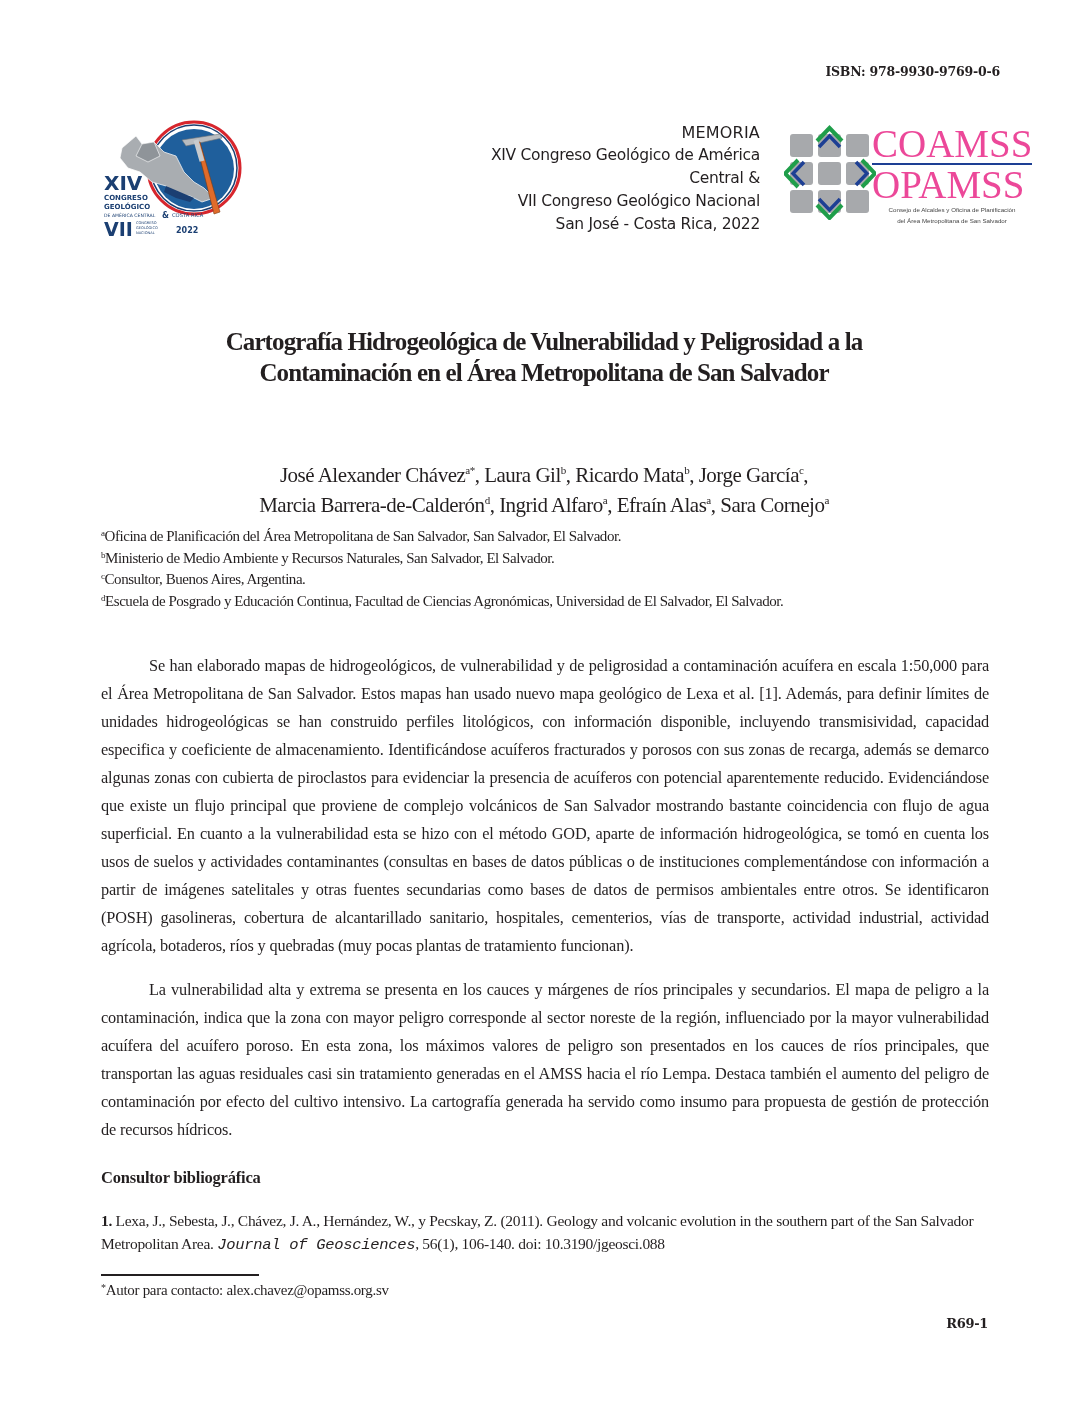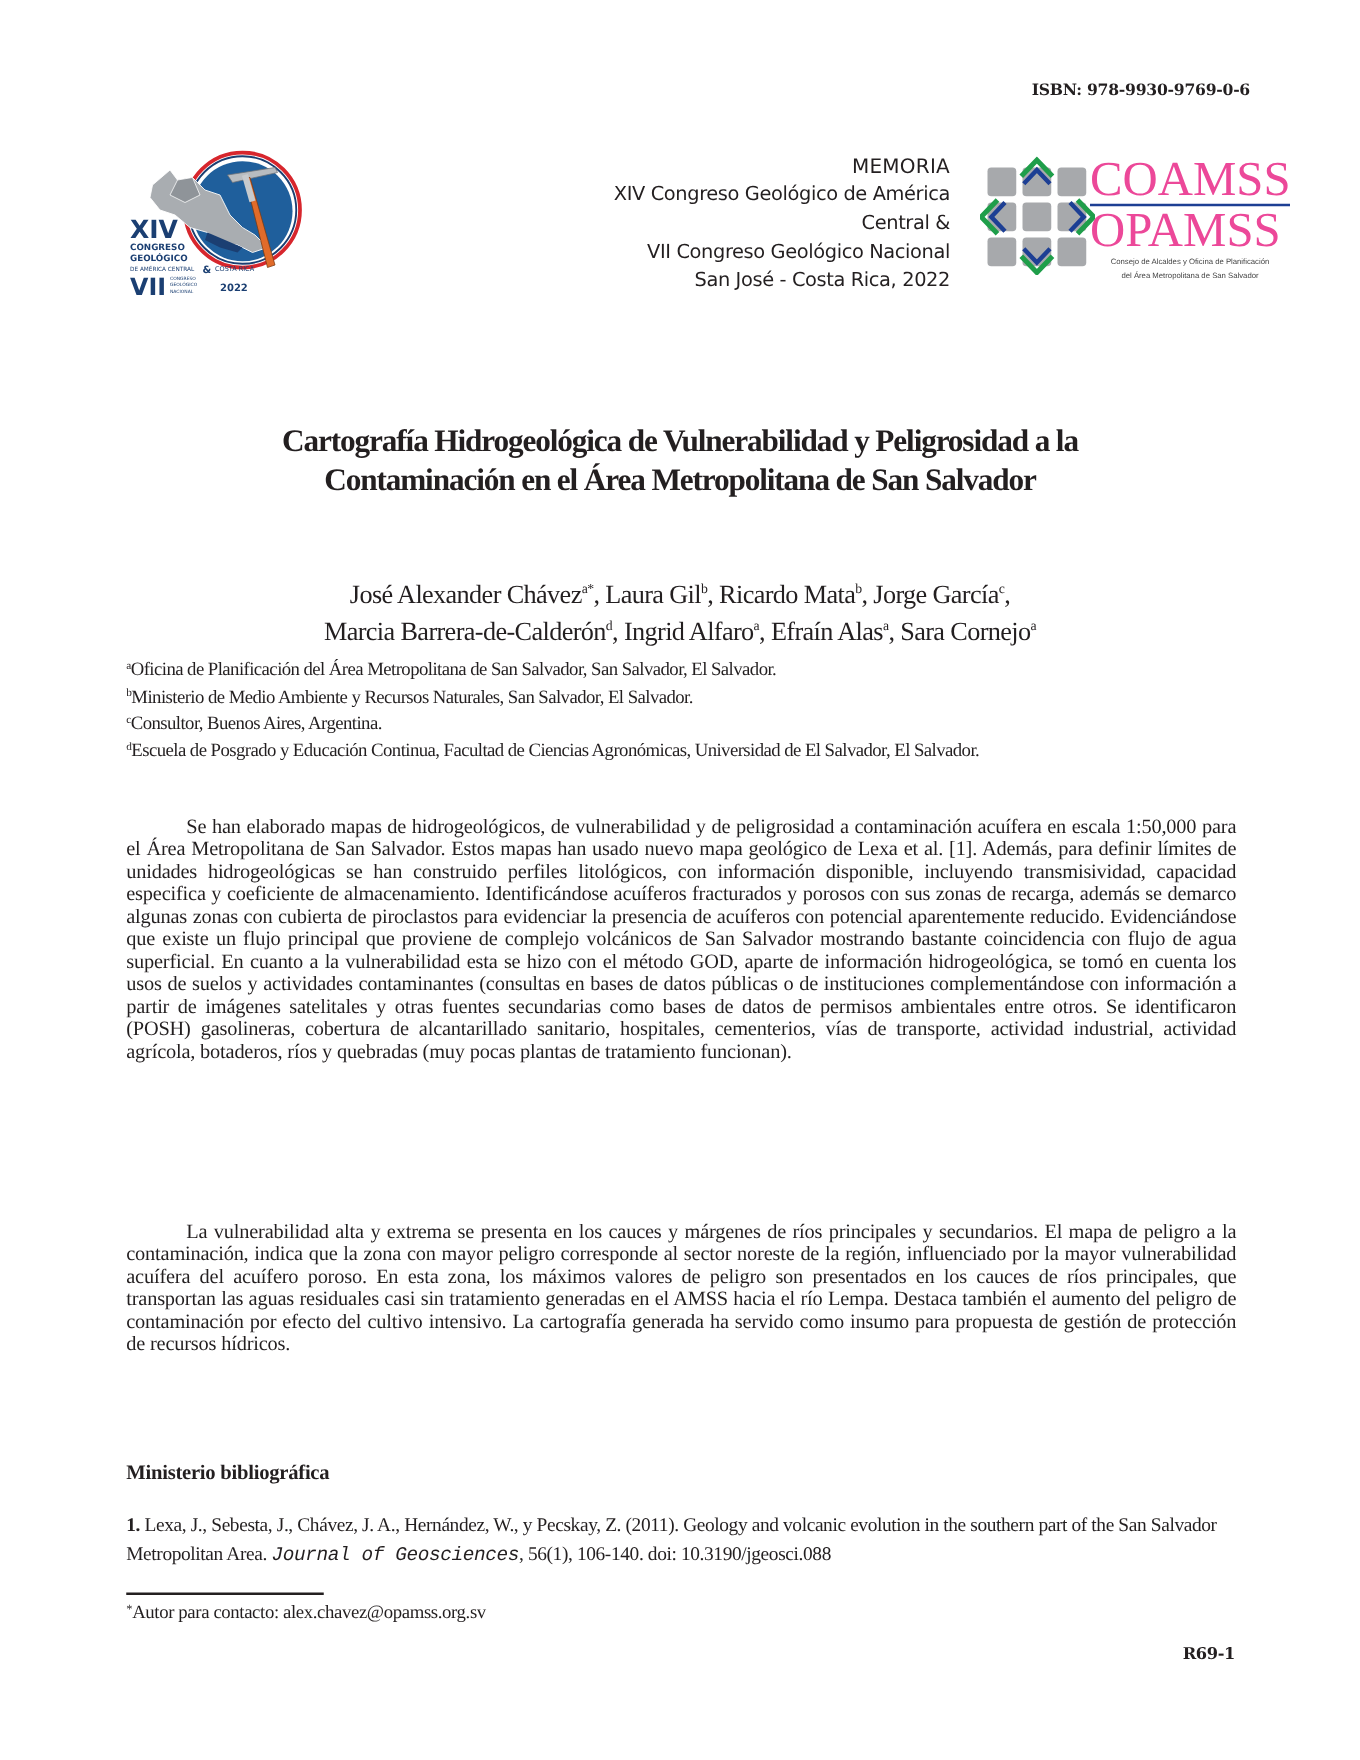--- a/index.html
+++ b/index.html
@@ -11,29 +11,29 @@
   #coamss-logo-mark { position: absolute; left: 784px; top: 125px; width: 92px; height: 95px; }
   #coamss-wordmark { position: absolute; left: 872px; top: 126px; width: 170px; }
   .cw-title { font-family: "Liberation Serif", serif; color: #ec4899; font-size: 39px; line-height: 36px; letter-spacing: 0px; text-align: left; }
   .cw-rule { height: 2px; background: #1d3f94; margin: 1px 0 2px 0; width: 160px; }
   .cw-sub { font-family: "Liberation Sans", sans-serif; font-size: 6.2px; color: #444; text-align: center; width: 160px; line-height: 8px; margin-top: 3px; }
 
   #memoria { position: absolute; left: 400px; top: 122px; width: 360px; text-align: right; font-family: "DejaVu Sans", sans-serif; color: #231f20; }
   #memoria .m-title { font-size: 16px; line-height: 22px; letter-spacing: 0.2px; }
   #memoria .m-line { font-size: 15.5px; line-height: 23px; letter-spacing: -0.3px; margin-left: 48px; }
 
-  #paper-title { position: absolute; left: 100px; top: 326px; width: 888px; text-align: center; font-family: "Liberation Serif", serif; font-weight: bold; font-size: 25px; line-height: 31px; letter-spacing: -0.9px; color: #231f20; margin-top: 12px; }
+  #paper-title { position: absolute; left: 100px; top: 326px; width: 888px; text-align: center; font-family: "Liberation Serif", serif; font-weight: bold; font-size: 25px; line-height: 31px; letter-spacing: -0.9px; color: #231f20; }
 
   #authors { position: absolute; left: 100px; top: 428px; width: 888px; text-align: center; font-family: "Liberation Serif", serif; font-size: 21px; line-height: 30px; letter-spacing: -0.5px; margin-top: 32px; }
   #authors sup { font-size: 11px; vertical-align: 8px; line-height: 0; }
 
   #affiliations { position: absolute; left: 101px; top: 526px; width: 890px; font-family: "Liberation Serif", serif; font-size: 15px; line-height: 21.5px; letter-spacing: -0.45px; }
   #affiliations sup { font-size: 9px; vertical-align: 5px; line-height: 0; }
 
-  .body-para { position: absolute; left: 101px; width: 888px; font-family: "Liberation Serif", serif; font-size: 16.3px; line-height: 18px; text-align: justify; letter-spacing: -0.15px; }
+  .body-para { position: absolute; left: 101px; width: 888px; font-family: "Liberation Serif", serif; font-size: 16.3px; line-height: 28px; text-align: justify; letter-spacing: -0.15px; }
   .body-para .indent { display: inline-block; width: 48px; }
   #para-1 { top: 652px; }
   #para-2 { top: 976px; }
 
   #ref-heading { position: absolute; left: 101px; top: 1168px; font-family: "Liberation Serif", serif; font-weight: bold; font-size: 16.5px; letter-spacing: -0.2px; }
   #reference-1 { position: absolute; left: 101px; top: 1210px; width: 888px; font-family: "Liberation Serif", serif; font-size: 15.5px; line-height: 22.5px; letter-spacing: -0.3px; }
   #reference-1 .ref-num { font-weight: bold; }
   #reference-1 .journal { font-style: italic; font-family: Liberation Mono, monospace; }
 
   #footnote-rule { position: absolute; left: 101px; top: 1274px; width: 158px; height: 1.5px; background: #231f20; }
@@ -131,19 +131,19 @@
 <div id="affiliations">
   <div><sup>a</sup><span>Oficina de Planificación del Área Metropolitana de San Salvador, San Salvador, El Salvador.</span></div>
   <div><sup>b</sup><span>Ministerio de Medio Ambiente y Recursos Naturales, San Salvador, El Salvador.</span></div>
   <div><sup>c</sup><span>Consultor, Buenos Aires, Argentina.</span></div>
   <div><sup>d</sup><span>Escuela de Posgrado y Educación Continua, Facultad de Ciencias Agronómicas, Universidad de El Salvador, El Salvador.</span></div>
 </div>
 
 <div id="para-1" class="body-para"><span class="indent"></span><span>Se han elaborado mapas de hidrogeológicos, de vulnerabilidad y de peligrosidad a contaminación acuífera en escala 1:50,000 para el Área Metropolitana de San Salvador. Estos mapas han usado nuevo mapa geológico de Lexa et al. [1]. Además, para definir límites de unidades hidrogeológicas se han construido perfiles litológicos, con información disponible, incluyendo transmisividad, capacidad especifica y coeficiente de almacenamiento. Identificándose acuíferos fracturados y porosos con sus zonas de recarga, además se demarco algunas zonas con cubierta de piroclastos para evidenciar la presencia de acuíferos con potencial aparentemente reducido. Evidenciándose que existe un flujo principal que proviene de complejo volcánicos de San Salvador mostrando bastante coincidencia con flujo de agua superficial. En cuanto a la vulnerabilidad esta se hizo con el método GOD, aparte de información hidrogeológica, se tomó en cuenta los usos de suelos y actividades contaminantes (consultas en bases de datos públicas o de instituciones complementándose con información a partir de imágenes satelitales y otras fuentes secundarias como bases de datos de permisos ambientales entre otros. Se identificaron (POSH) gasolineras, cobertura de alcantarillado sanitario, hospitales, cementerios, vías de transporte, actividad industrial, actividad agrícola, botaderos, ríos y quebradas (muy pocas plantas de tratamiento funcionan).</span></div>
 <div id="para-2" class="body-para"><span class="indent"></span><span>La vulnerabilidad alta y extrema se presenta en los cauces y márgenes de ríos principales y secundarios. El mapa de peligro a la contaminación, indica que la zona con mayor peligro corresponde al sector noreste de la región, influenciado por la mayor vulnerabilidad acuífera del acuífero poroso. En esta zona, los máximos valores de peligro son presentados en los cauces de ríos principales, que transportan las aguas residuales casi sin tratamiento generadas en el AMSS hacia el río Lempa. Destaca también el aumento del peligro de contaminación por efecto del cultivo intensivo. La cartografía generada ha servido como insumo para propuesta de gestión de protección de recursos hídricos.</span></div>
 
-<div id="ref-heading">Ministerio bibliográfica</div>
+<div id="ref-heading">Consultor bibliográfica</div>
 <div id="reference-1"><span class="ref-num">1.</span><span> Lexa, J., Sebesta, J., Chávez, J. A., Hernández, W., y Pecskay, Z. (2011). Geology and volcanic evolution in the southern part of the San Salvador Metropolitan Area. </span><span class="journal">Journal of Geosciences</span><span>, 56(1), 106-140. doi: 10.3190/jgeosci.088</span></div>
 
 <div id="footnote-rule"></div>
 <div id="footnote"><sup>*</sup><span>Autor para contacto: alex.chavez@opamss.org.sv</span></div>
 
 <div id="page-number">R69-1</div>
 
 </body></html>

